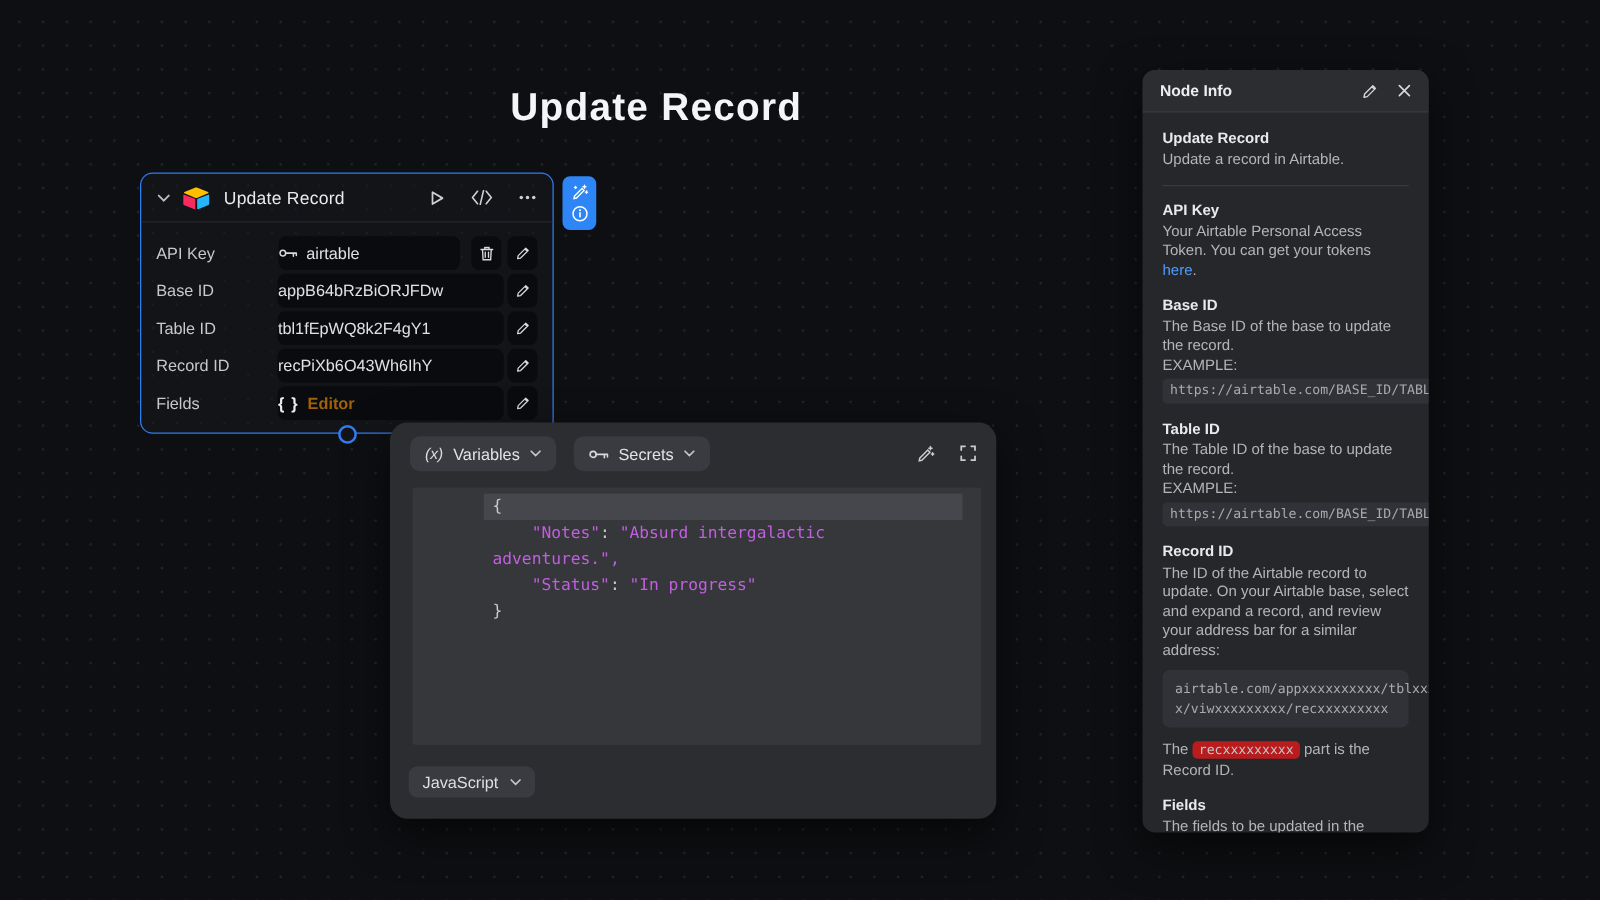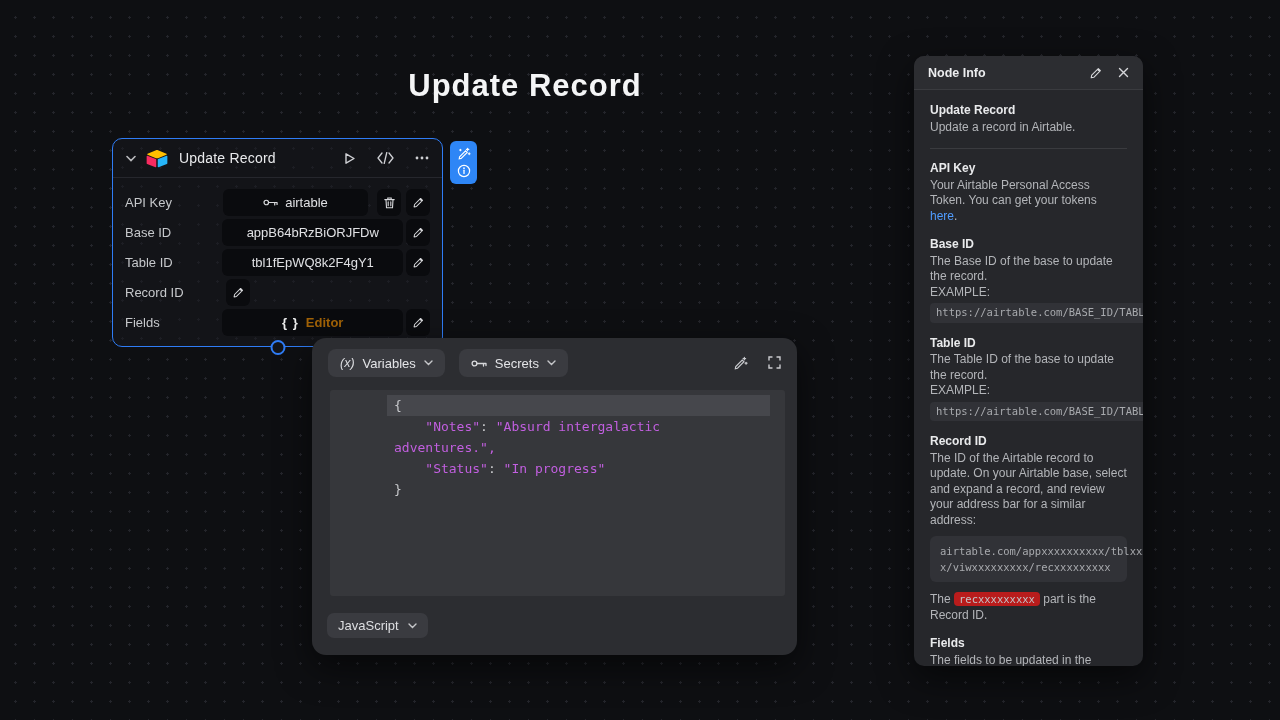--- a/index.html
+++ b/index.html
@@ -41,21 +41,21 @@
   .node-logo { width:22px; height:19px; margin-right:11px; }
   .node-title { font-size:14px; color:#e9eaec; letter-spacing:.2px; flex:1; }
   .hdr-ic { color:#cfd0d4; margin-left:21px; display:flex; align-items:center; cursor:pointer; }
   .hdr-ic svg { display:block; }
   .node-rows { padding:11px 12px 12px 12px; }
   .nrow { display:flex; align-items:center; height:27px; margin-bottom:3px; }
   .nrow:last-child { margin-bottom:0; }
   .nrow-label { width:98px; font-size:13px; color:#c6c8cb; }
   .val-box {
     background:#0a0b0e; border-radius:6px; height:27px;
-    display:flex; align-items:center; justify-content:center;
+    display:flex; align-items:center; 
     font-size:13px; color:#e0e1e4; gap:7px; cursor:pointer;
   }
   .val-flex { flex:1; }
   .val-w { width:182px; }
   .icon-box {
     width:24px; height:27px; background:#0a0b0e; border-radius:6px;
     display:flex; align-items:center; justify-content:center;
     color:#d8d9dc; cursor:pointer;
   }
   .ml9 { margin-left:9px; } .ml5 { margin-left:5px; } .ml3 { margin-left:3px; }
@@ -230,20 +230,23 @@
         </div>
         <div class="icon-box ml3">
           <svg width="11" height="11" viewBox="0 0 12 12">
               <path d="M1.2 10.8l.5-2.6 6.6-6.6 2.1 2.1-6.6 6.6zM7.5 2.4l2.1 2.1" fill="none" stroke="currentColor" stroke-width="1.1" stroke-linejoin="round"></path>
             </svg>
         </div>
       </div>
 
       <div class="nrow">
         <span class="nrow-label">Record ID</span>
+        <div class="val-box val-w">
+          <span>recPiXb6O43Wh6IhY</span>
+        </div>
         <div class="icon-box ml3">
           <svg width="11" height="11" viewBox="0 0 12 12">
               <path d="M1.2 10.8l.5-2.6 6.6-6.6 2.1 2.1-6.6 6.6zM7.5 2.4l2.1 2.1" fill="none" stroke="currentColor" stroke-width="1.1" stroke-linejoin="round"></path>
             </svg>
         </div>
       </div>
 
       <div class="nrow">
         <span class="nrow-label">Fields</span>
         <div class="val-box val-w">

